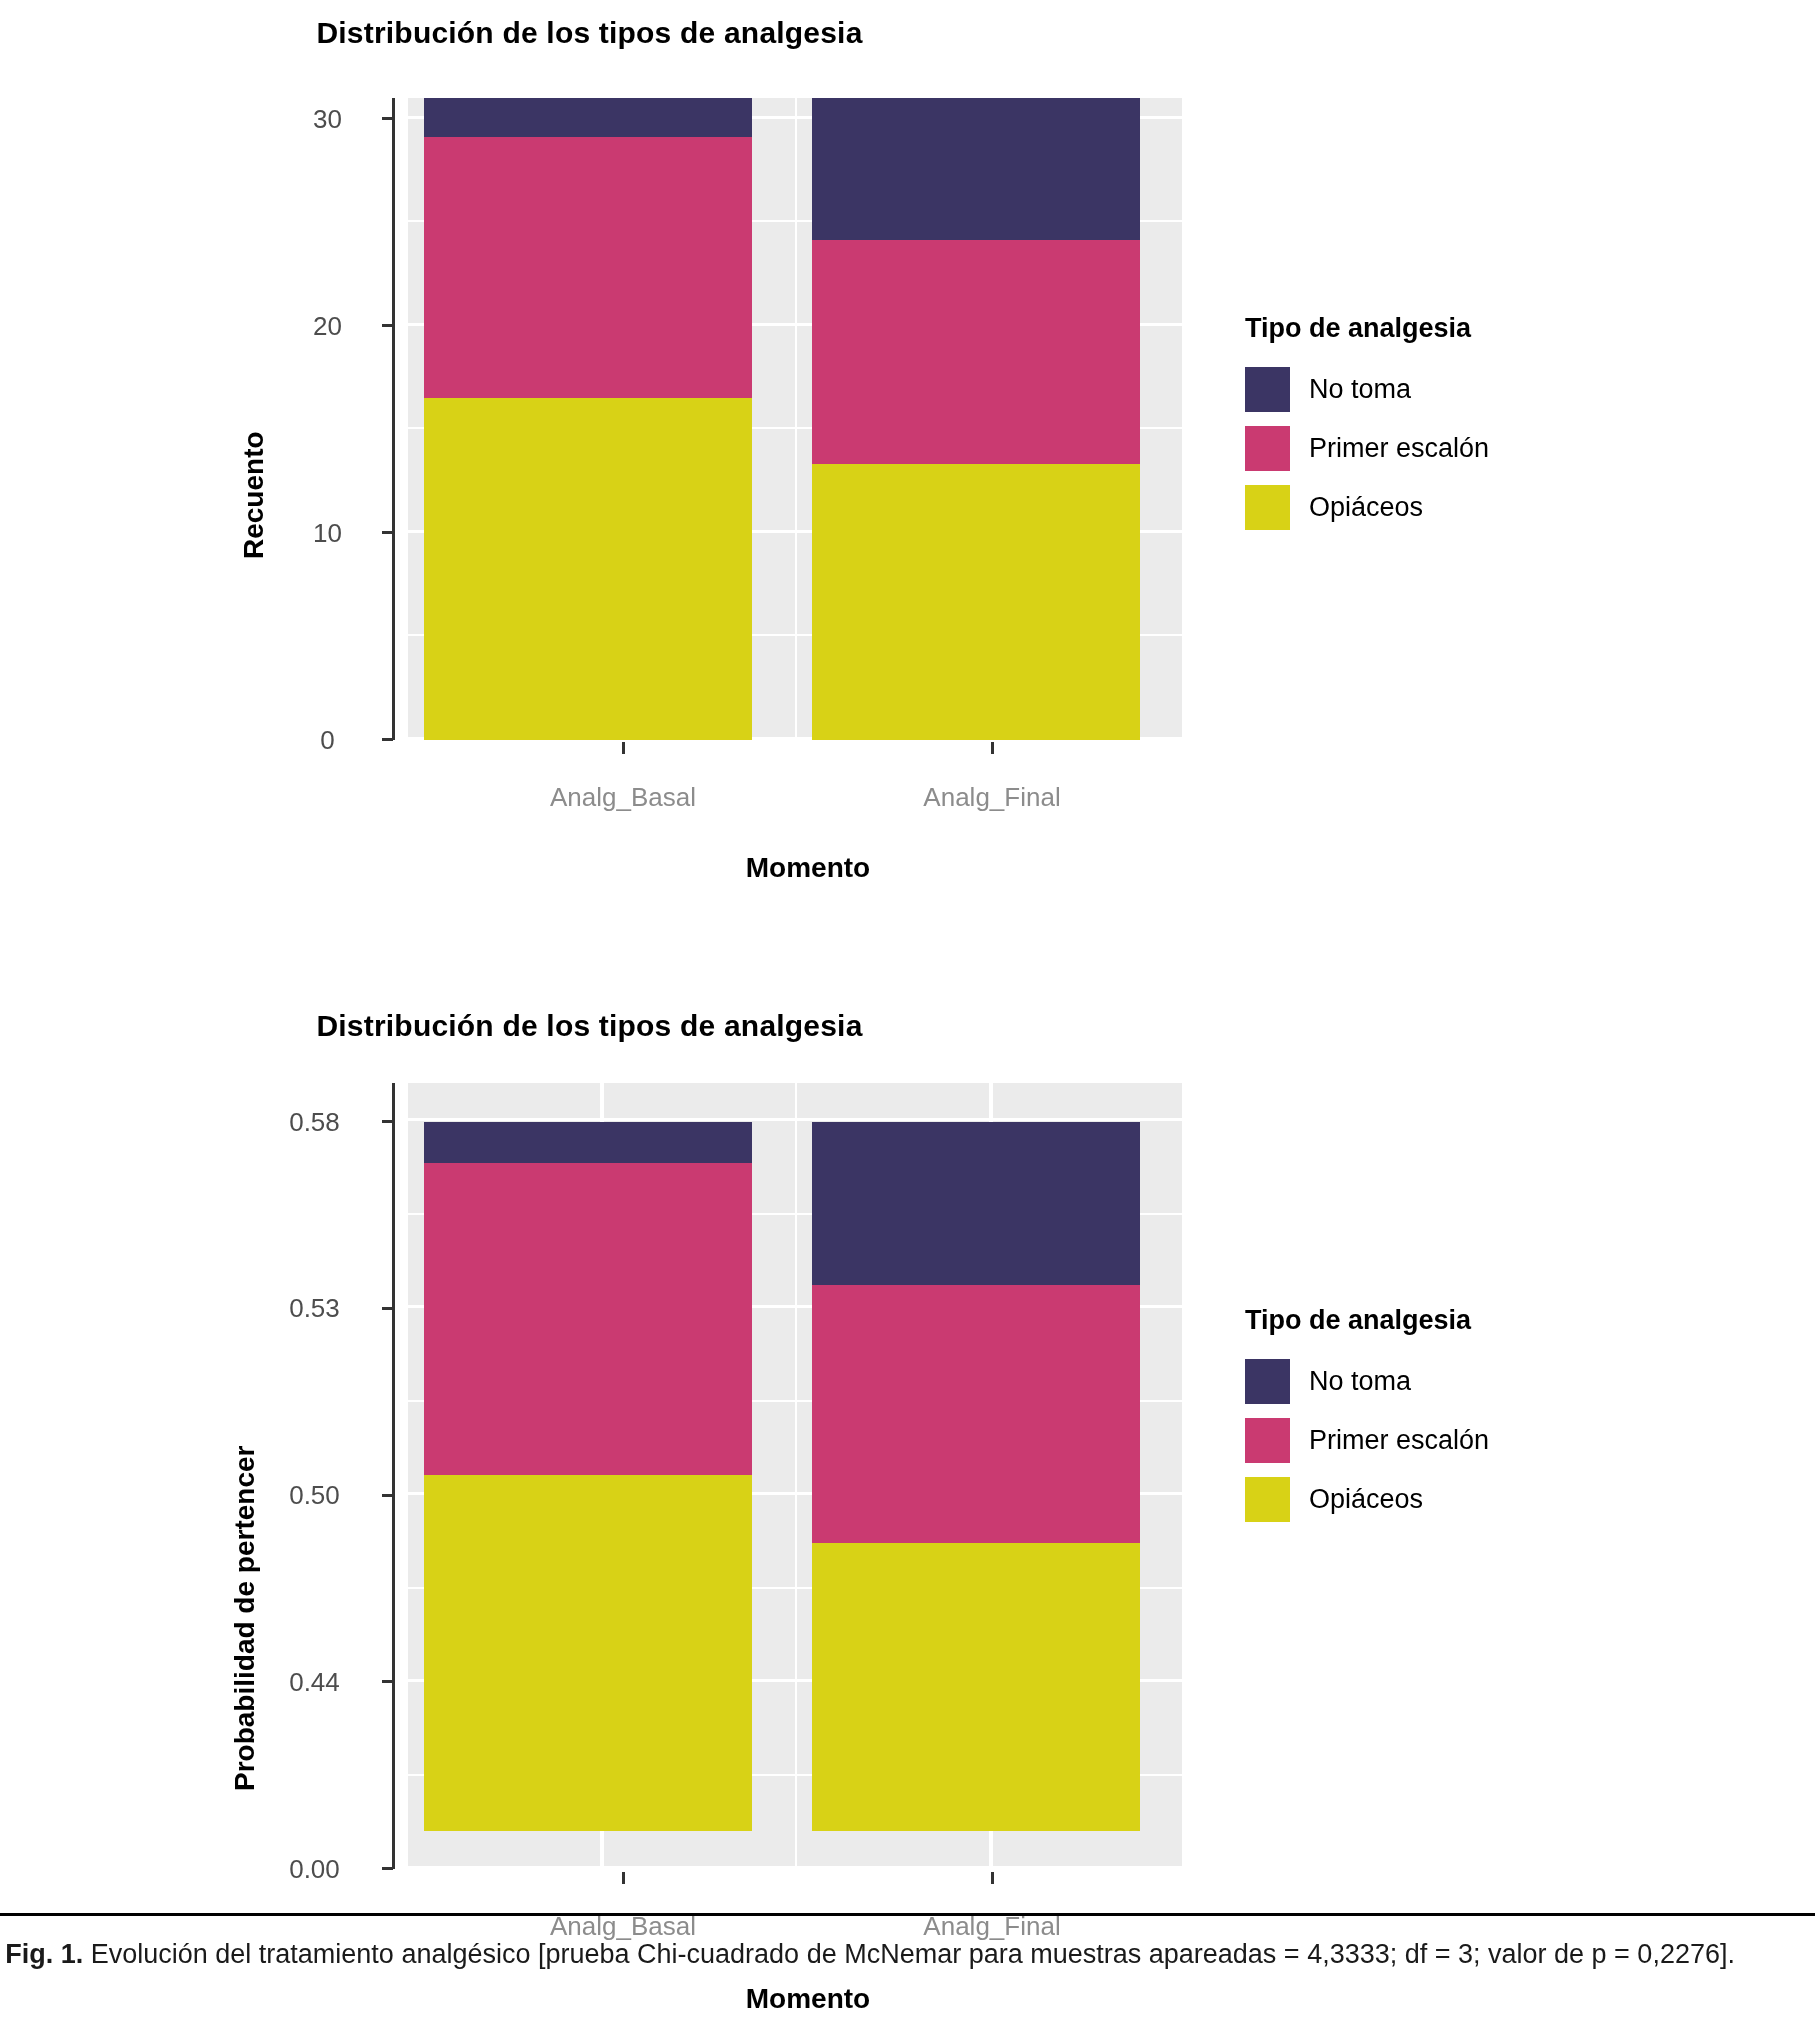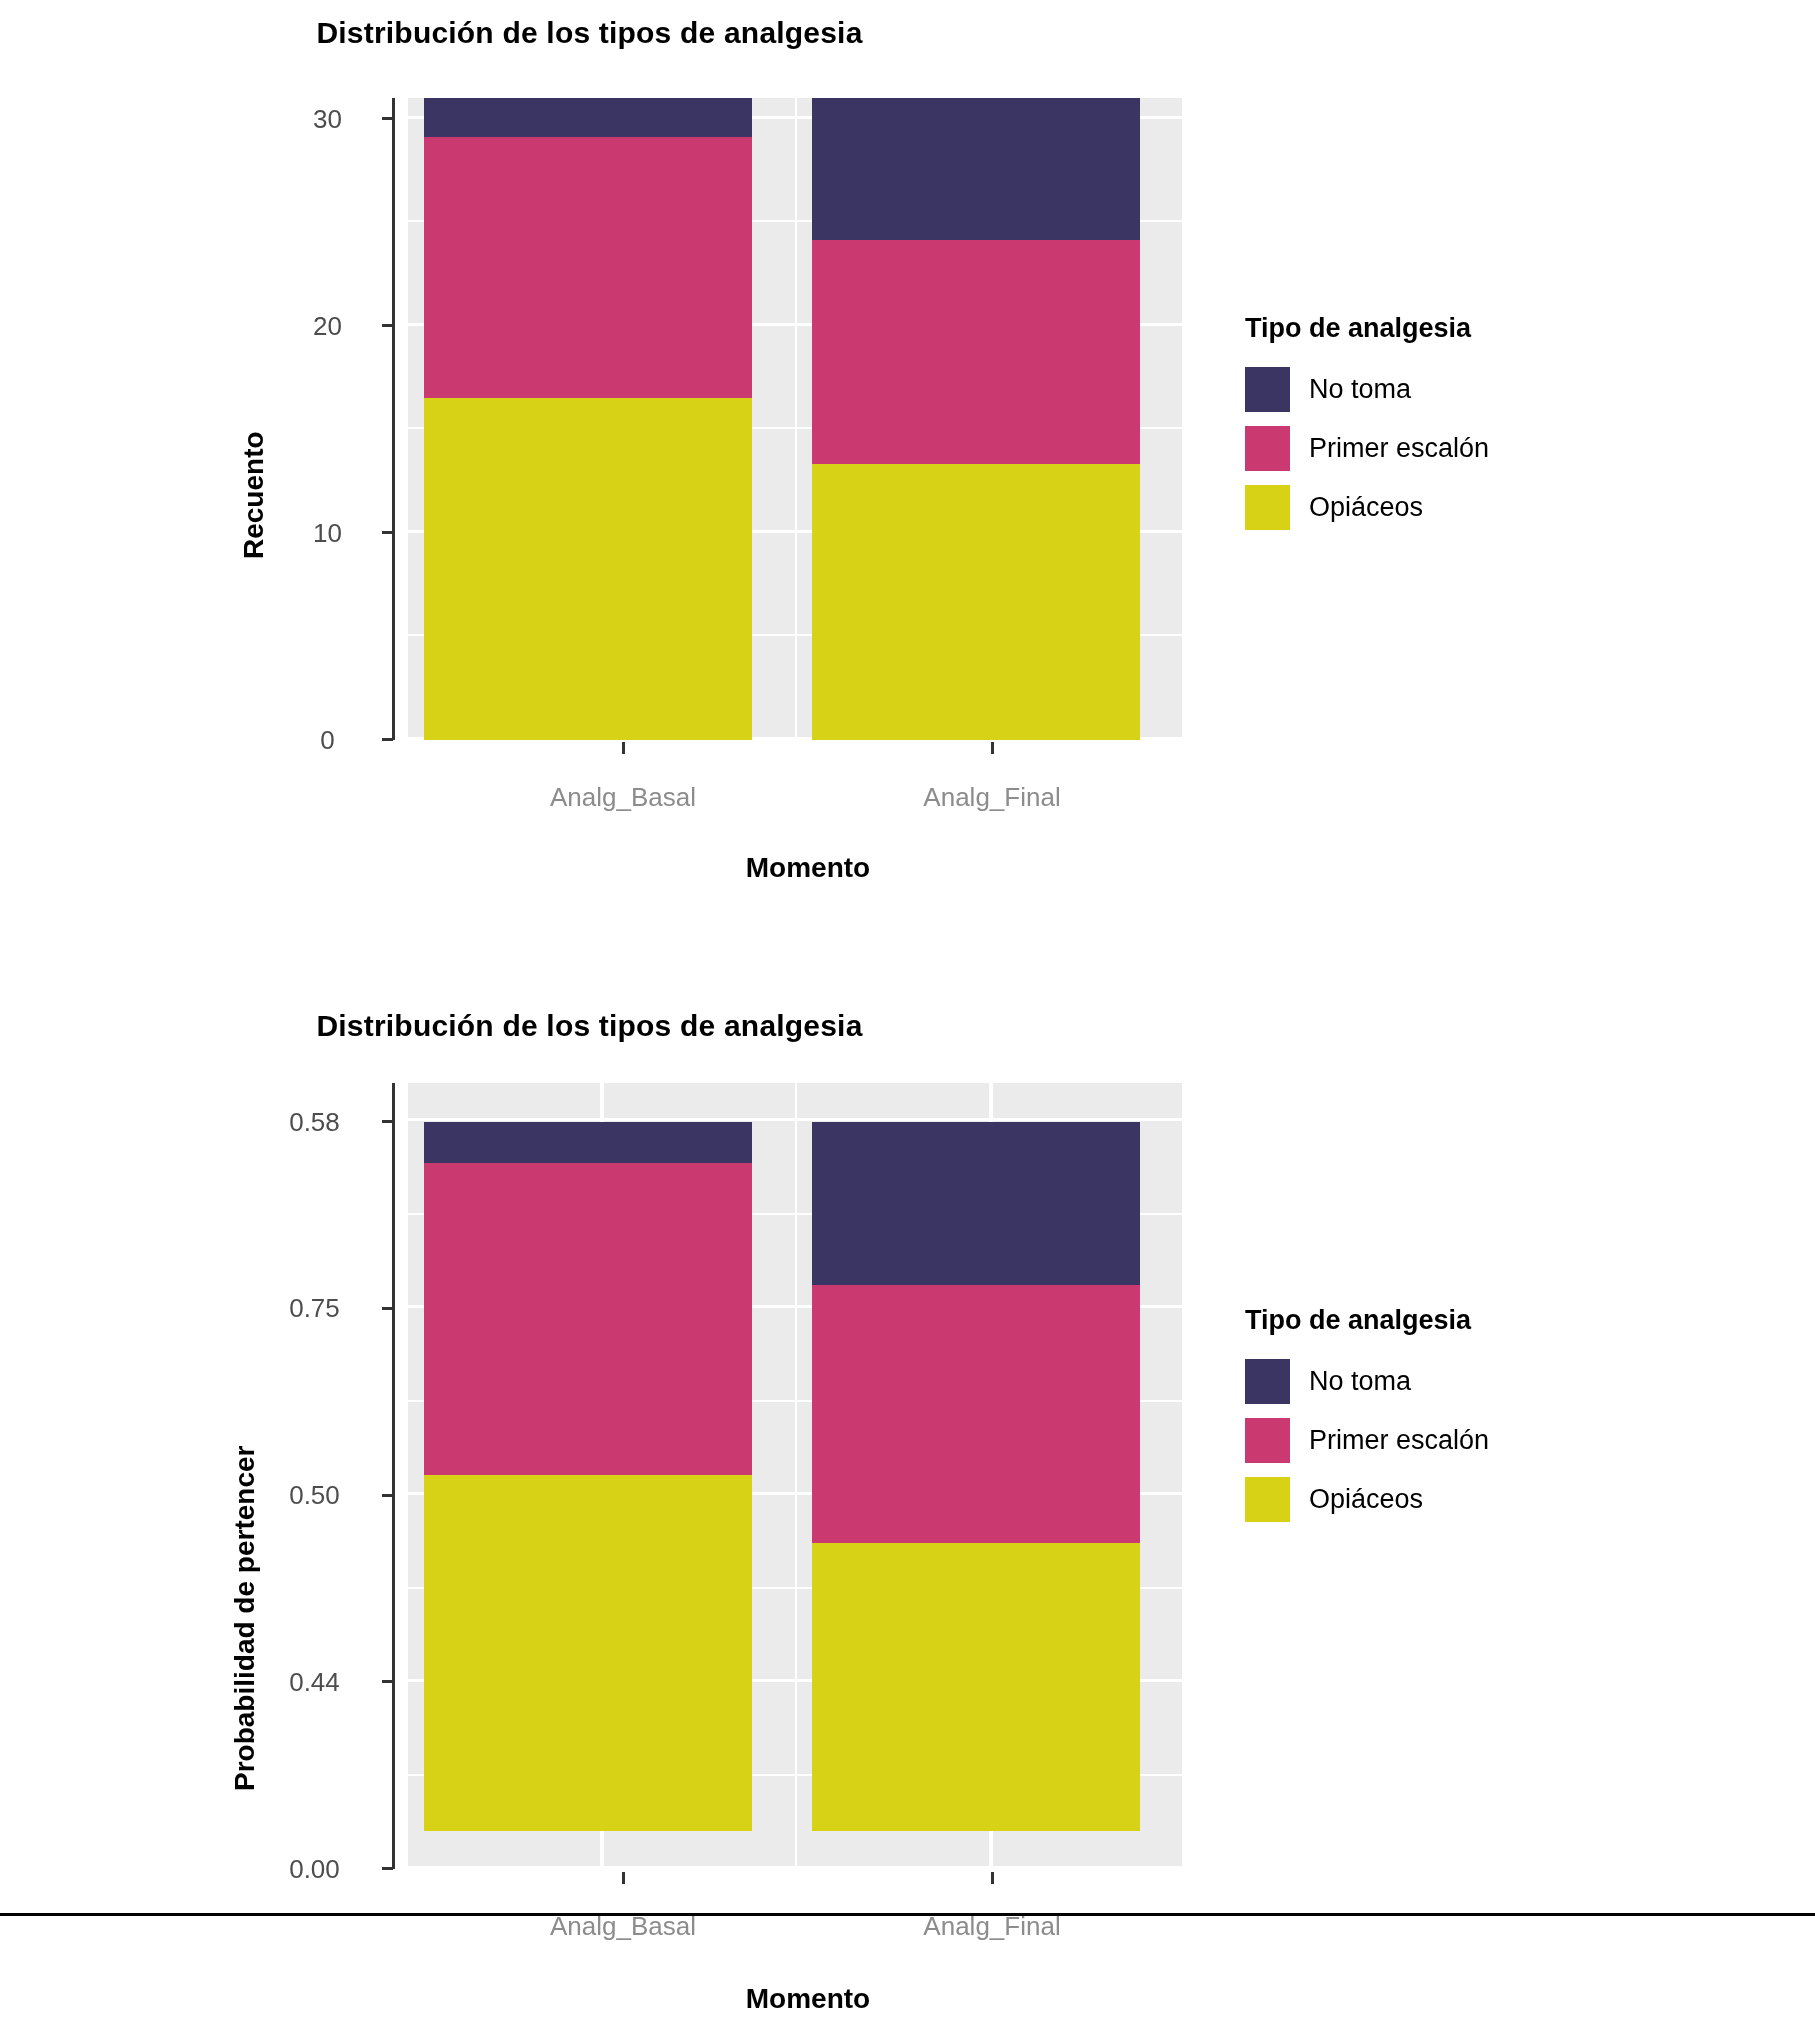--- a/index.html
+++ b/index.html
@@ -298,21 +298,21 @@
       <div class="y-tick-mark" style="left:382px;top:880px;"></div>
       <div class="y-tick-label" style="left:262px;width:105px;top:882px;">0.00</div>
 
       <div class="y-tick-mark" style="left:382px;top:693px;"></div>
       <div class="y-tick-label" style="left:262px;width:105px;top:695px;">0.44</div>
 
       <div class="y-tick-mark" style="left:382px;top:507px;"></div>
       <div class="y-tick-label" style="left:262px;width:105px;top:508px;">0.50</div>
 
       <div class="y-tick-mark" style="left:382px;top:320px;"></div>
-      <div class="y-tick-label" style="left:262px;width:105px;top:321px;">0.75</div>
+      <div class="y-tick-label" style="left:262px;width:105px;top:321px;">0.53</div>
 
       <div class="y-tick-mark" style="left:382px;top:133px;"></div>
       <div class="y-tick-label" style="left:262px;width:105px;top:135px;">0.58</div>
 
       <div class="x-tick-mark" style="left:622px;top:885px;"></div>
       <div class="x-tick-label" style="left:623px;top:924px;">Analg_Basal</div>
 
       <div class="x-tick-mark" style="left:991px;top:885px;"></div>
       <div class="x-tick-label" style="left:992px;top:924px;">Analg_Final</div>
 
@@ -332,15 +332,18 @@
         <div class="legend-item">
           <span class="legend-key" style="background:#d8d216;"></span>
           <span class="legend-label">Opiáceos</span>
         </div>
       </div>
 
     </div>
   </div>
 
   <div class="caption-rule" style="top:1913px;"></div>
+  <div class="caption" style="top:1935px;">
+    <b>Fig. 1.</b><span> Evolución del tratamiento analgésico [prueba Chi-cuadrado de McNemar para muestras apareadas = 4,3333; df = 3; valor de p = 0,2276].</span>
+  </div>
 
 </div>
 
 
 </body></html>

